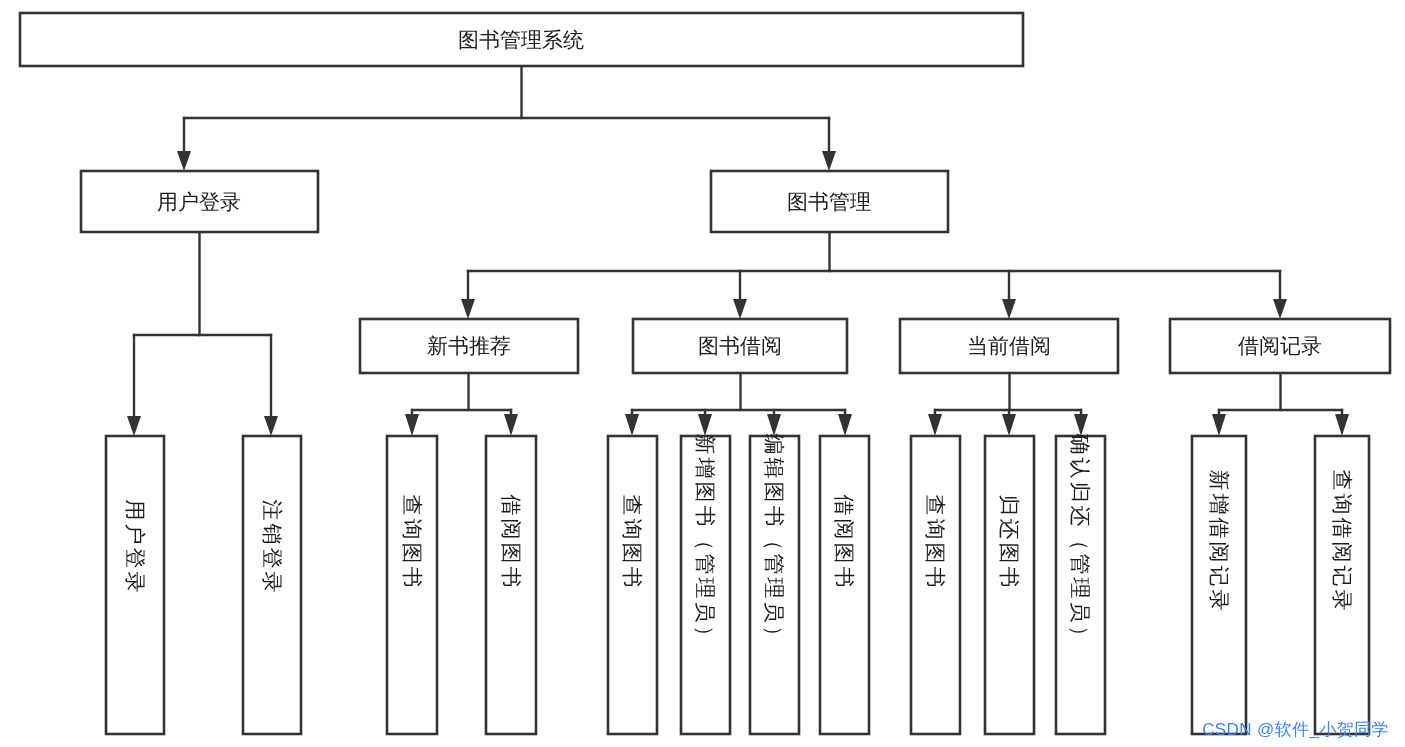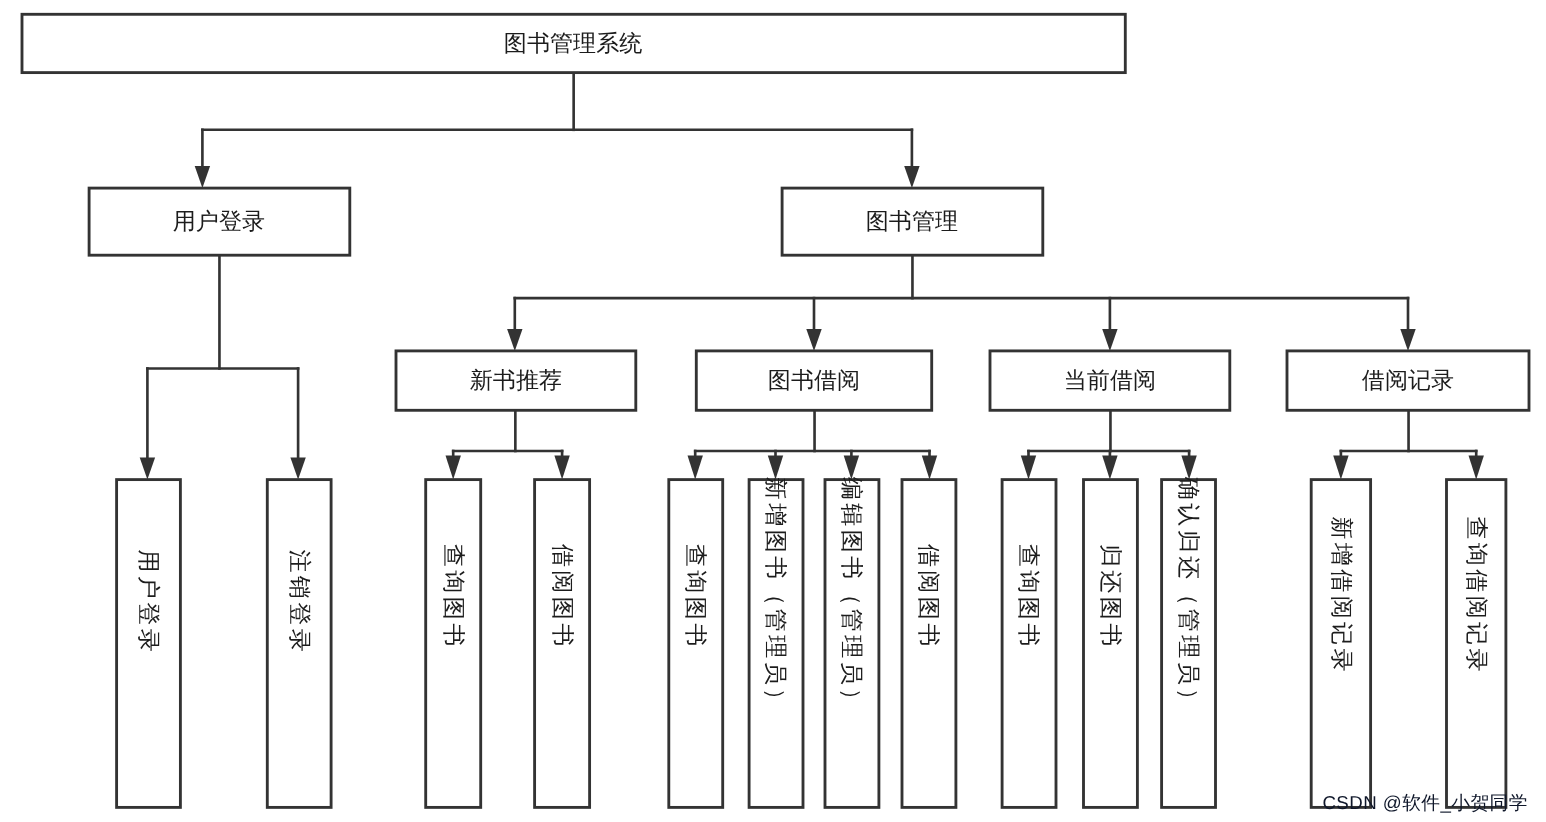--- a/index.html
+++ b/index.html
@@ -49,21 +49,21 @@
     font-family: "Liberation Sans", "DejaVu Sans", sans-serif;
     font-size: 21px;
     text-anchor: middle;
   }
   .watermark {
     position: absolute;
     right: 16px;
     bottom: 6px;
     font-family: "Liberation Sans", "DejaVu Sans", sans-serif;
     font-size: 17px;
-    color: #0f172a;
+    color: #3b82f6;
     white-space: nowrap;
     letter-spacing: 0.4px;
     user-select: none;
   }
 </style>
 </head>
 <body>
 
 <svg id="diagram" viewBox="0 0 1405 747">
 

